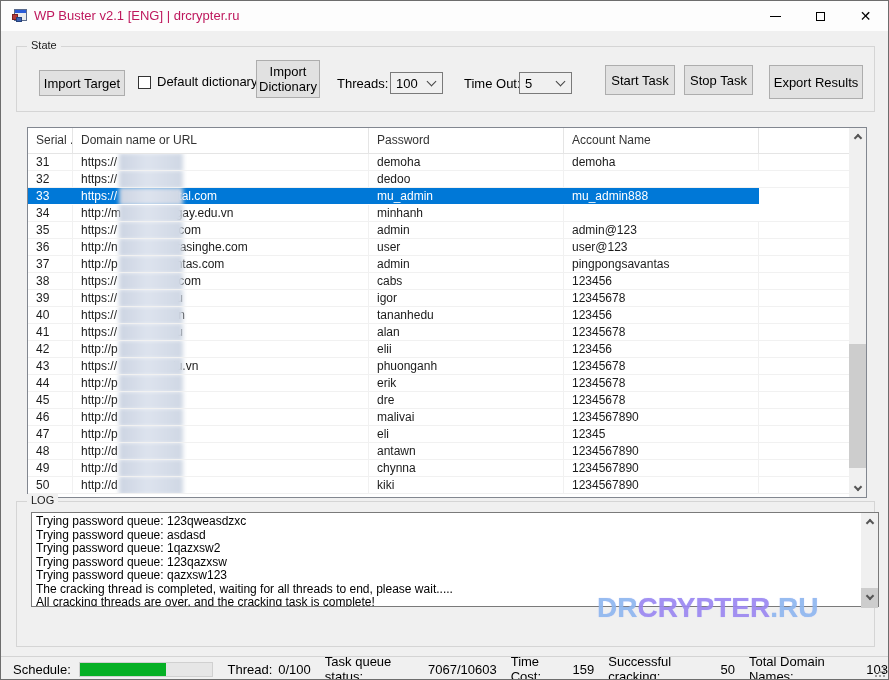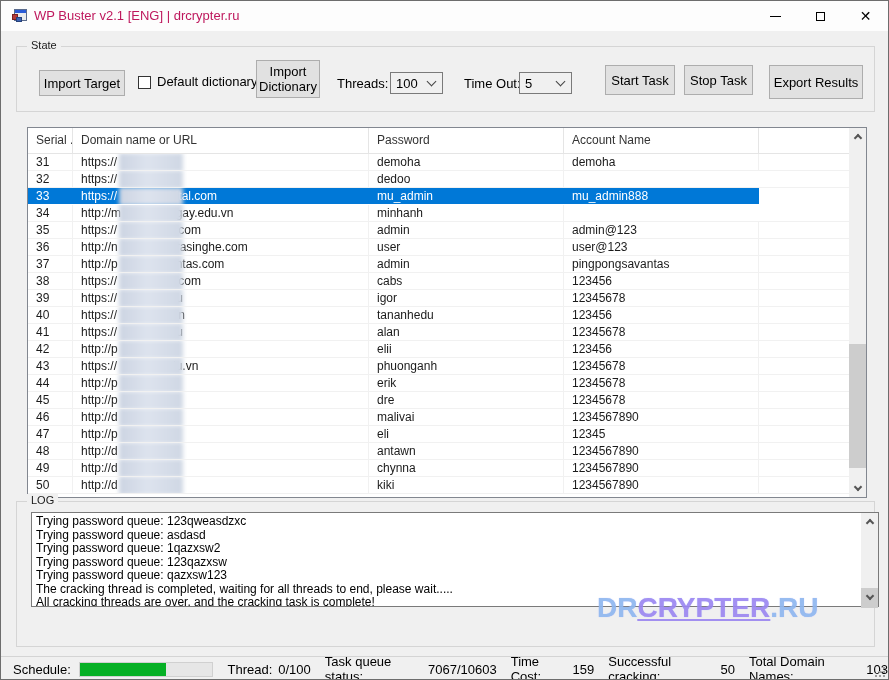--- a/index.html
+++ b/index.html
@@ -95,21 +95,21 @@
 
   
   .logbox { position:absolute; left:5px; top:10px; width:848px; height:95px;
             background:#fff; border:1px solid #7a7a7a; display:flex;margin-left:9px; }
   .log-lines { flex:1; padding:2px 0 0 4px; font-size:12px; line-height:13.5px;
                color:#000; overflow:hidden; white-space:nowrap; }
   .watermark { position:absolute; left:596px; top:591px; z-index:6; font-size:28px;
                font-weight:800; letter-spacing:0; white-space:nowrap;
                text-shadow:0 0 1px rgba(150,160,255,.8); opacity:.92; }
   .wm-blue { color:var(--wmb,#8fb7ef); }
-  .wm-purple { color:var(--wmp,#9c87f1);text-decoration:underline; }
+  .wm-purple { color:var(--wmp,#9c87f1); }
 
   
   .statusbar { position:absolute; left:0; top:655px; width:100%; height:25px;
                background:#f0f0f0; border-top:1px solid #d4d4d4; display:flex;
                align-items:center; font-size:13px; color:#000; }
   .statusbar .s-label { margin-left:14px; }
   .statusbar .s-val { margin-left:6px; }
   #schedule-label { margin-left:12px; }
   .progress { width:150px; height:15px; background:#e6e6e6; margin-left:8px;
               border:1px solid #d0d0d0; }

